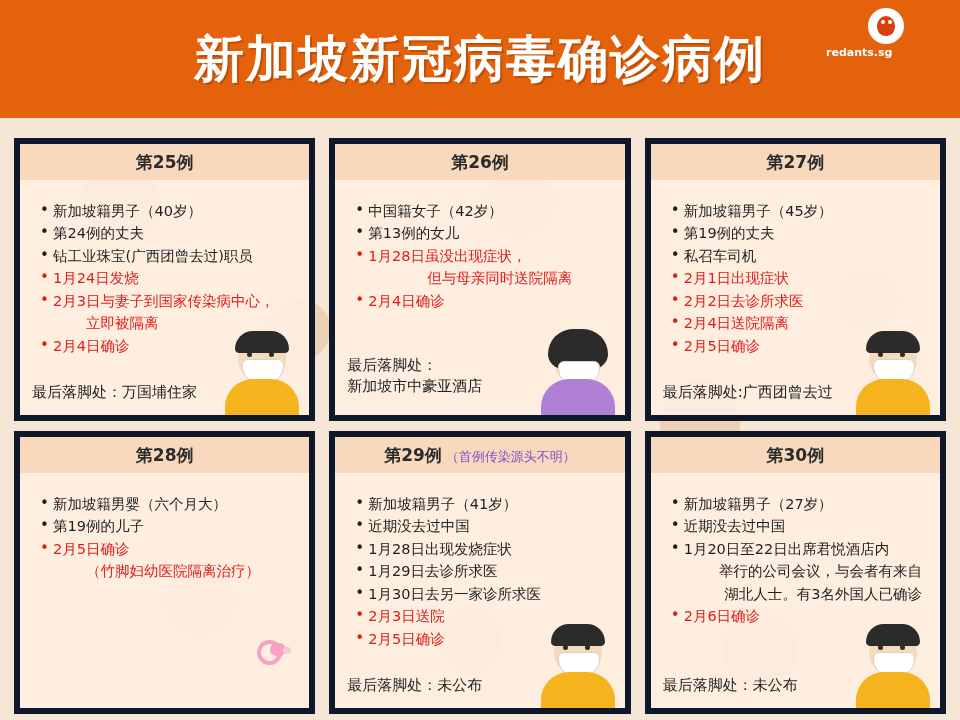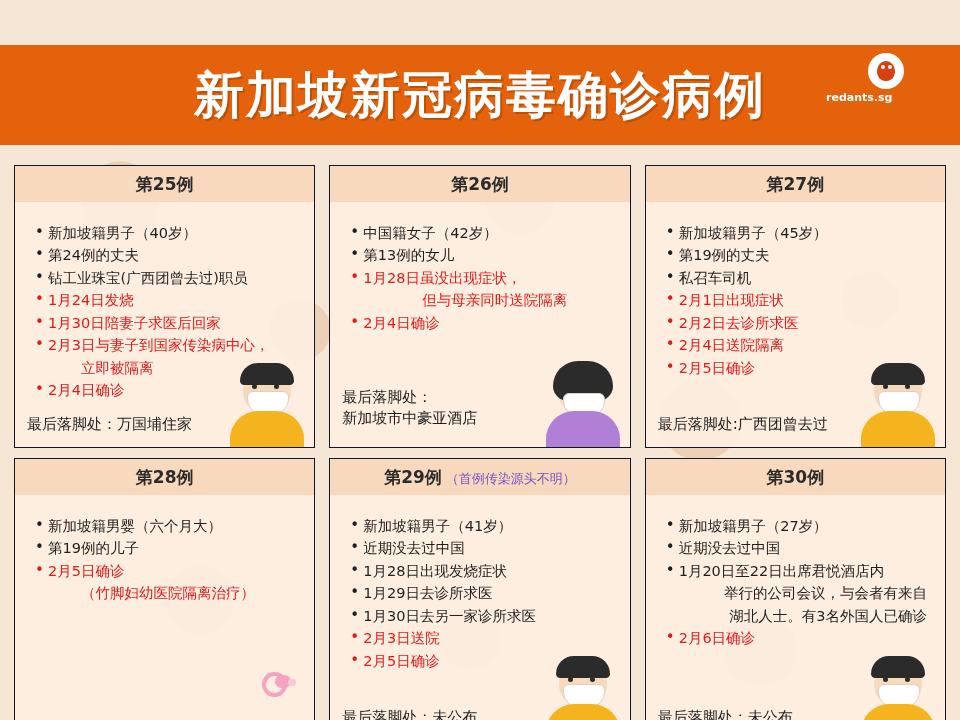--- a/index.html
+++ b/index.html
@@ -26,26 +26,25 @@
       radial-gradient(circle at 200px 600px, rgba(214,160,110,0.25) 0 34px, rgba(0,0,0,0) 35px),
       radial-gradient(circle at 470px 640px, rgba(214,160,110,0.22) 0 30px, rgba(0,0,0,0) 31px),
       radial-gradient(circle at 760px 650px, rgba(214,160,110,0.25) 0 36px, rgba(0,0,0,0) 37px),
       linear-gradient(#f5e6d6, #f5e6d6);
     z-index: 0;
   }
   
   #header {
     position: relative;
     z-index: 2;
-    height: 100px;
+    height: 118px;
     background: #e4620c;
     display: flex;
     align-items: center;
     justify-content: center;
-    margin-top: 45px;
   }
   #header-title {
     color: #ffffff;
     font-size: 50px;
     font-weight: bold;
     letter-spacing: 2px;
     text-shadow: 2px 2px 0 rgba(120,45,0,0.35);
     white-space: nowrap;
   }
   #brand {
@@ -93,21 +92,21 @@
     position: relative;
     z-index: 2;
     margin: 20px 14px 0 14px;
     display: grid;
     grid-template-columns: repeat(3, 1fr);
     grid-auto-rows: 283px;
     gap: 10px 14px;
   }
   .card {
     background: rgba(253, 238, 224, 0.93);
-    border: 1px solid #0f172a;
+    border: 6px solid #0f172a;
     position: relative;
     overflow: hidden;
     display: flex;
     flex-direction: column;
   }
   .card-header {
     background: #f8d9bd;
     text-align: center;
     padding: 7px 4px 6px 4px;
     font-size: 17px;
@@ -300,21 +299,20 @@
 
 <div id="grid">
     <div class="card">
       <div class="card-header"><span>第25例</span></div>
       <div class="card-body">
         <ul class="lines">
           <li class="bulleted">新加坡籍男子（40岁）</li>
           <li class="bulleted">第24例的丈夫</li>
           <li class="bulleted">钻工业珠宝(广西团曾去过)职员</li>
           <li class="bulleted red">1月24日发烧</li>
-          <li class="bulleted red">1月30日陪妻子求医后回家</li>
           <li class="bulleted red">2月3日与妻子到国家传染病中心，</li>
           <li class="red indent2">立即被隔离</li>
           <li class="bulleted red">2月4日确诊</li>
         </ul>
         <div class="footer-line">最后落脚处：万国埔住家</div>
         <div class="avatar">
           <div class="head"></div>
           <div class="hair"></div>
           <div class="eyes"></div>
           <div class="mask"></div>

